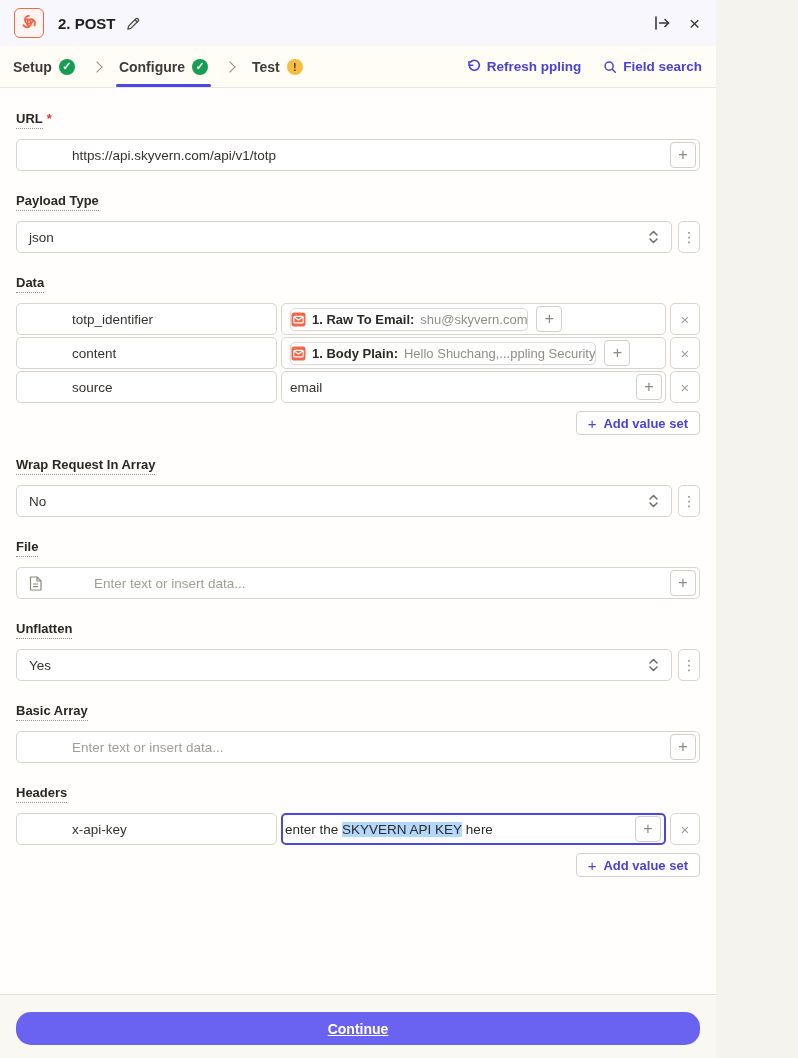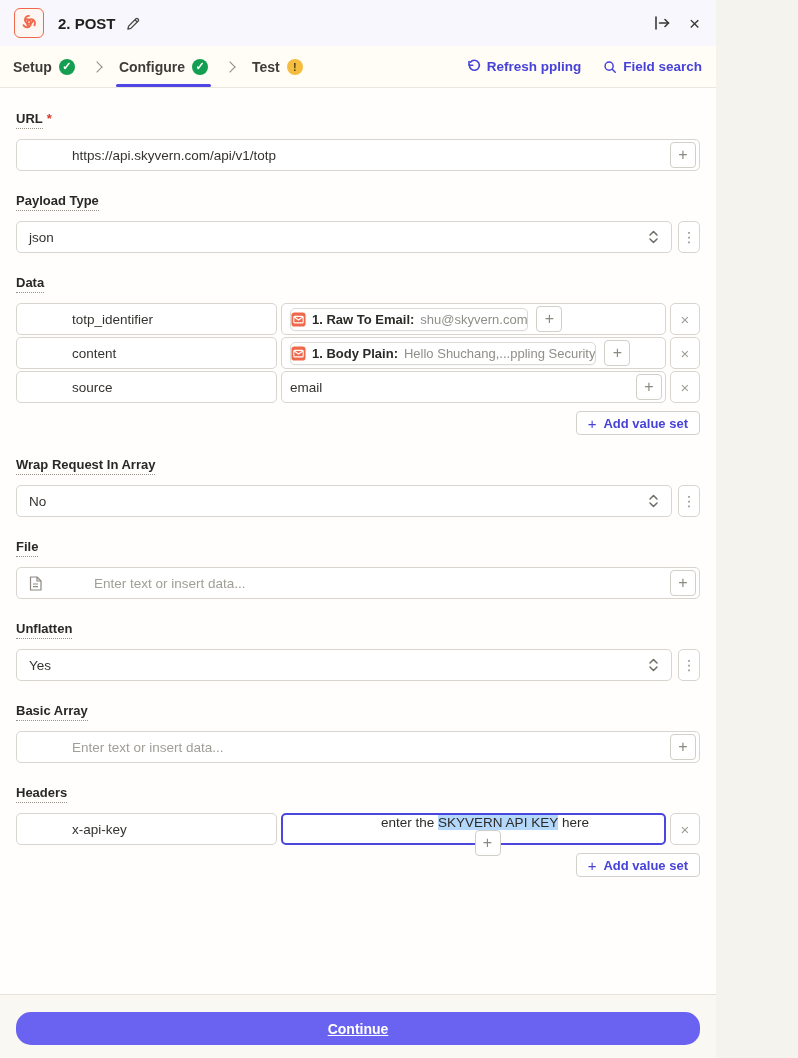--- a/index.html
+++ b/index.html
@@ -67,21 +67,21 @@
   .pill b { font-size:13px; color:#2b2a27; white-space:nowrap; }
   .pill .prev { font-size:13px; color:#908e88; white-space:nowrap; }
   .plainval { font-size:13.5px; color:#35332f; flex:1; }
 
   .addset-row { display:flex; justify-content:flex-end; margin-top:8px; }
   .addset { display:inline-flex; align-items:center; gap:7px; border:1px solid #d4d1ca; border-radius:4px;
             background:#fff; color:#4742d8; font-size:13px; font-weight:700; padding:3px 11px; height:24px;
             cursor:pointer; }
   .addset .pl { font-size:15px; font-weight:400; }
 
-  .val.focused { border:2px solid #4b46dd; padding-left:23px;flex-direction:column; }
+  .val.focused { border:2px solid #4b46dd; padding-left:2px; }
   .hl { background:#b4d8fb; }
   .valtext { font-size:13.5px; color:#2d2b28; white-space:pre; flex:1; display:flex; align-items:center; }
   .valtext span { white-space:pre; }
 
   .doc-ic { margin-right:9px; display:flex; align-items:center; }
 
   
   footer { flex:0 0 64px; background:#faf8f2; border-top:1px solid #e5e2da; padding:17px 16px 0 16px; }
   .continue { width:100%; height:33px; background:#6a62f0; color:#fff; border:none; border-radius:15px;
               font-size:14px; font-weight:700; font-family:inherit; cursor:pointer;text-decoration:underline; }

